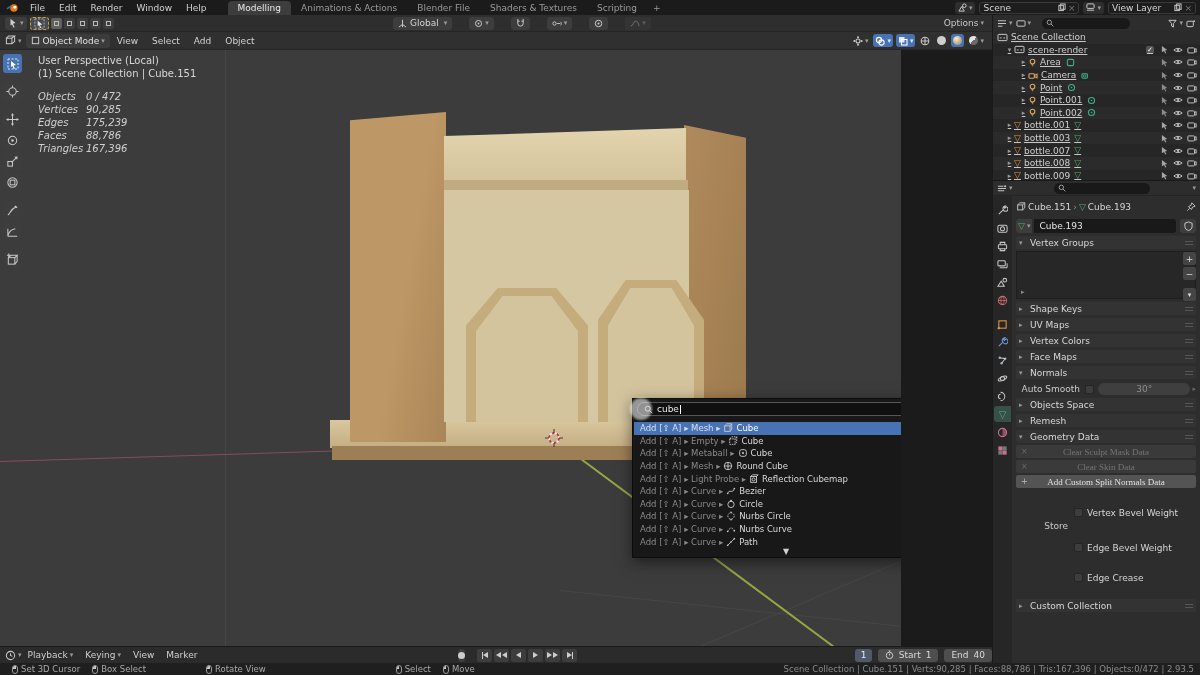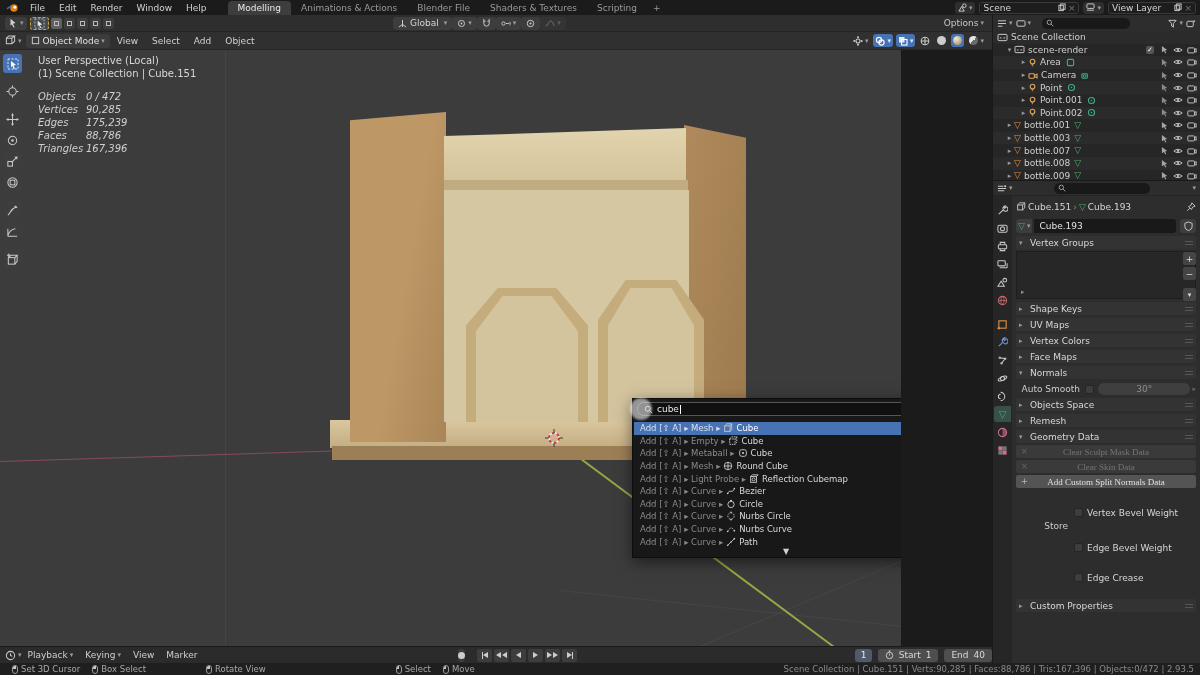--- a/index.html
+++ b/index.html
@@ -31,21 +31,21 @@
   
   #tool-settings { position:absolute; left:0; top:15px; width:992px; height:17px;
     background:#2e2e2e; border-bottom:1px solid #242424; display:flex; align-items:center; font-size:9px; }
   .ts-btn { height:13px; display:flex; align-items:center; padding:0 3px;
      background:#3d3d3d; border-radius:3px; margin-left:3px; }
   .ts-active-tool { border:1px dashed #c8a33c; background:#4a4a4a; }
   .mode-sq { width:11px; height:11px; background:#3d3d3d; border-radius:2px; margin-left:2px;
      display:flex; align-items:center; justify-content:center; }
   .mode-sq.first { background:#606060; }
   .mode-sq .dot { width:5px; height:5px; border:1px solid #bbb; }
-  #ts-center { position:absolute; left:393px; display:flex; align-items:center; gap:0; }
+  #ts-center { position:absolute; left:393px; display:flex; align-items:center; gap:17px; }
   .pill { display:flex; align-items:center; height:13px; background:#3d3d3d; border-radius:3px; padding:0 5px; color:#d5d5d5; }
   #ts-options { position:absolute; right:8px; display:flex; align-items:center; }
 
   
   #vp-header { position:absolute; left:0; top:32px; width:992px; height:18px;
     background:#303030; display:flex; align-items:center; font-size:9px; border-bottom:1px solid #262626;}
   #obj-mode { display:flex; align-items:center; height:14px; background:#3c3c3c;
     border-radius:3px; padding:0 5px; margin-left:4px; color:#e0e0e0; }
   #vp-header .menu { padding:0 7px; color:#d2d2d2; }
   #vp-hdr-right { margin-left:auto; display:flex; align-items:center; gap:3px; margin-right:6px; }
@@ -105,21 +105,21 @@
   .prow svg { width:10px; height:10px; }
   #popup-more { position:absolute; left:50%; bottom:1px; transform:translateX(-50%);
     color:#d0d0d0; font-size:8px; }
 
   
   #outliner { position:absolute; left:992px; top:15px; width:208px; height:165px;
     background:#262626; border-left:1px solid #191919; }
   #ol-header { height:16px; background:#2d2d2d; display:flex; align-items:center; gap:3px; padding:0 4px; }
   #ol-search { flex:0 0 88px; height:11px; background:#191919; border-radius:6px;
      display:flex; align-items:center; padding:0 4px; margin-left:8px; }
-  #ol-tree { font-size:9px; }
+  #ol-tree { font-size:9px;text-decoration:underline; }
   .ol-row { height:12.6px; display:flex; align-items:center; padding-right:3px; }
   .ol-row:nth-child(odd) { background:#2b2b2b; }
   .ol-label { color:#cfcfcf; margin-left:3px; white-space:nowrap; }
   .ol-exp { width:9px; text-align:center; color:#9a9a9a; font-size:7px; }
   .ol-right { margin-left:auto; display:flex; gap:4px; align-items:center; }
   .tri-or { color:#e0913f; font-size:9px; line-height:9px; }
   .tri-gr { color:#4fae6e; font-size:9px; line-height:9px; margin-left:4px; }
   .ol-check { width:8px; height:8px; background:#555; border-radius:2px; margin-right:3px;
     color:#fff; font-size:7px; line-height:8px; text-align:center; }
 
@@ -1136,21 +1136,21 @@
       <span class="checkbox"></span>
       <span class="cbl">Edge Bevel Weight</span>
       </div>
     <div class="store-row">
       <span class="slbl"></span>
       <span class="checkbox"></span>
       <span class="cbl">Edge Crease</span>
       </div>
     <div class="panel-h" style="margin-top:8px;">
         <span class="exp">▸</span>
-        <span>Custom Properties</span>
+        <span>Custom Collection</span>
         <span class="grip"></span>
       </div>
   </div>
 </div>
 
 <div id="timeline">
   <span style="display:flex;align-items:center;margin-left:5px;">
     <svg width="11" height="11" viewBox="0 0 12 12">
         <circle class="ico" cx="6" cy="6" r="4.5"></circle>
         <path class="ico" d="M6 3.5 V6 L8 7"></path>

